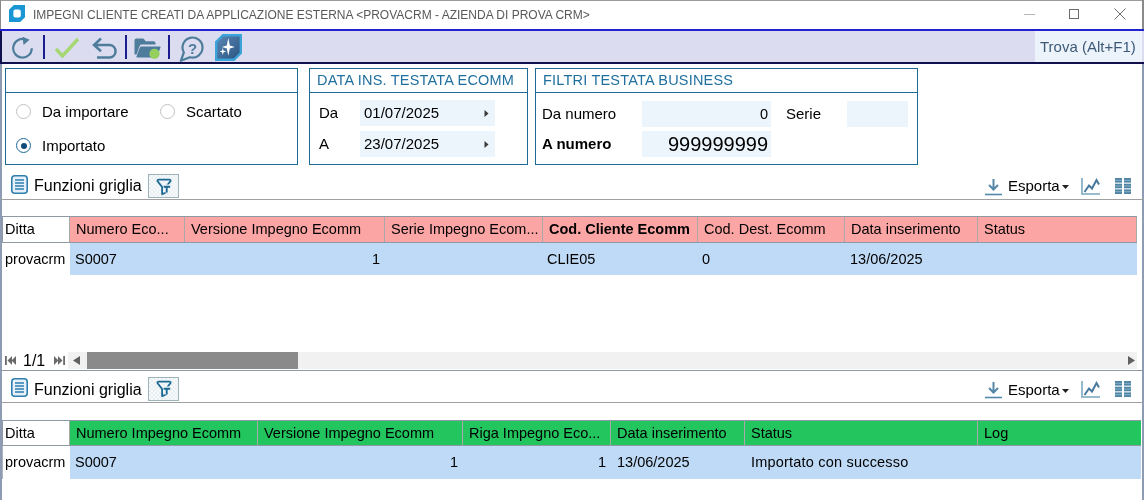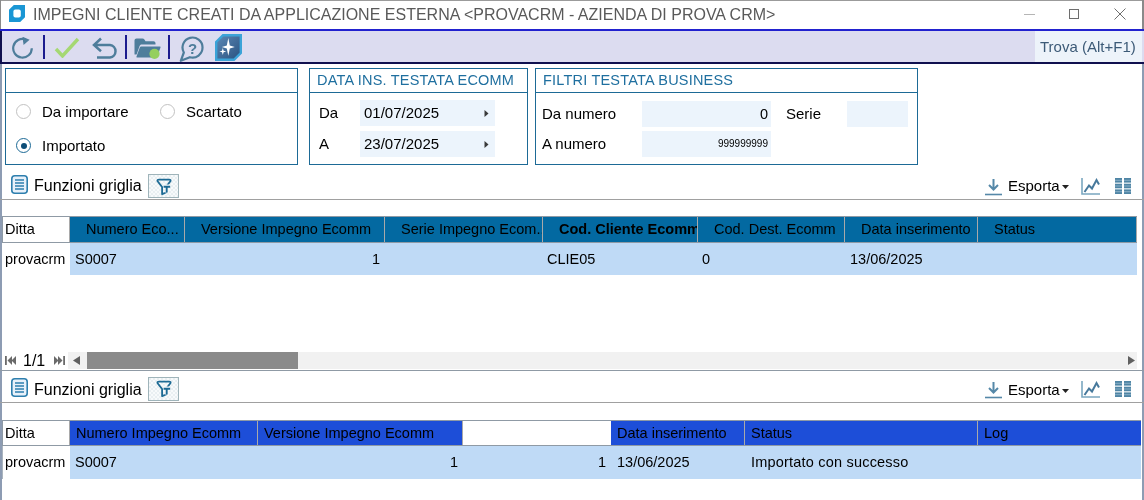--- a/index.html
+++ b/index.html
@@ -3,44 +3,44 @@
 <meta charset="utf-8">
 <style>
 * { margin:0; padding:0; box-sizing:border-box; }
 html,body { width:1144px; height:500px; overflow:hidden; }
 #win { position:relative; width:1144px; height:500px; background:#fff;
   font-family:"Liberation Sans", sans-serif; }
 .abs { position:absolute; }
 .grptit { color:#1f6f9f; font-size:14.5px; letter-spacing:0.2px; }
 .lbl { color:#000; font-size:15px; }
 .inp { background:#ecf4fc; position:absolute; }
-.hdrcell { position:absolute; top:217px; height:25px; background:#0369a1;
+.hdrcell { position:absolute; top:217px; height:25px; background:#fca5a5;
   border-right:1px solid #a9a9a9; font-size:14.5px; color:#000;
-  line-height:25px; padding-left:16px; white-space:nowrap; overflow:hidden; }
-.hdrcell2 { position:absolute; top:421px; height:24px; background:#1d4ed8;
+  line-height:25px; padding-left:6px; white-space:nowrap; overflow:hidden; }
+.hdrcell2 { position:absolute; top:421px; height:24px; background:#22c55e;
   border-right:1px solid #a9a9a9; font-size:14.5px; color:#000;
   line-height:24px; padding-left:6px; white-space:nowrap; overflow:hidden; }
 .cell { position:absolute; font-size:14.5px; color:#000; line-height:32px;
   white-space:nowrap; }
 </style>
 </head>
 <body>
 <div id="win">
 
 <div class="abs" style="left:0;top:0;width:1144px;height:1px;background:#9b9b9b;"></div>
 <div class="abs" style="left:0;top:0;width:1px;height:30px;background:#8a8a8a;"></div>
 <div class="abs" style="right:0;top:0;width:2px;height:30px;background:#8a8a8a;"></div>
 <div class="abs" style="left:0;top:30px;width:2px;height:470px;background:#8d9cb3;"></div>
 <div class="abs" style="right:0;top:30px;width:2px;height:470px;background:#8d9cb3;"></div>
 
 <svg class="abs" style="left:9px;top:5px;" width="16" height="17" viewBox="0 0 16 17">
   <path d="M4.8 0 L16 0 L16 12.2 L11.2 17 L0 17 L0 4.8 Z" fill="#1a96d4"></path>
   <rect x="4.4" y="4.6" width="7.4" height="8" rx="2" fill="#ffffff"></rect>
 </svg>
-<div class="abs" style="left:33px;top:0;height:29px;line-height:30px;font-size:16px;color:#595959;letter-spacing:0px;">IMPEGNI CLIENTE CREATI DA APPLICAZIONE ESTERNA &lt;PROVACRM - AZIENDA DI PROVA CRM&gt;</div>
+<div class="abs" style="left:33px;top:0;height:29px;line-height:30px;font-size:12px;color:#595959;letter-spacing:0px;">IMPEGNI CLIENTE CREATI DA APPLICAZIONE ESTERNA &lt;PROVACRM - AZIENDA DI PROVA CRM&gt;</div>
 <div class="abs" style="left:1024px;top:14px;width:11px;height:1px;background:#b5b5b5;"></div>
 <div class="abs" style="left:1069px;top:9px;width:10px;height:10px;border:1px solid #6e6e6e;"></div>
 <svg class="abs" style="left:1114px;top:8px;" width="12" height="12" viewBox="0 0 12 12">
   <path d="M0.5 0.5 L11.5 11.5 M11.5 0.5 L0.5 11.5" stroke="#6e6e6e" stroke-width="1"></path>
 </svg>
 
 <div class="abs" style="left:0;top:29px;width:1144px;height:2px;background:#2222cf;"></div>
 
 <div class="abs" style="left:0;top:31px;width:1144px;height:31px;background:#dcdcf0;"></div>
 <div class="abs" style="left:0;top:62px;width:1144px;height:2px;background:#10104f;"></div>
@@ -118,23 +118,23 @@
     </svg>
 
 <div class="abs" style="left:535px;top:68px;width:383px;height:97px;border:1px solid #1d6a96;"></div>
 <div class="abs" style="left:535px;top:92px;width:383px;height:1px;background:#1d6a96;"></div>
 <div class="abs grptit" style="left:543px;top:68px;height:24px;line-height:25px;">FILTRI TESTATA BUSINESS</div>
 <div class="abs lbl" style="left:542px;top:101px;height:26px;line-height:26px;">Da numero</div>
 <div class="inp" style="left:642px;top:101px;width:129px;height:26px;"></div>
 <div class="abs" style="left:642px;top:101px;width:126px;height:26px;line-height:26px;font-size:14.5px;color:#000;text-align:right;">0</div>
 <div class="abs lbl" style="left:786px;top:101px;height:26px;line-height:26px;">Serie</div>
 <div class="inp" style="left:847px;top:101px;width:61px;height:26px;"></div>
-<div class="abs lbl" style="left:542px;top:131px;height:26px;line-height:26px;">A numero</div>
+<div class="abs lbl" style="left:542px;top:131px;height:26px;line-height:26px;font-weight:bold;">A numero</div>
 <div class="inp" style="left:642px;top:131px;width:129px;height:26px;"></div>
-<div class="abs" style="left:642px;top:131px;width:126px;height:26px;line-height:26px;font-size:10px;color:#000;text-align:right;">999999999</div>
+<div class="abs" style="left:642px;top:131px;width:126px;height:26px;line-height:26px;font-size:20px;color:#000;text-align:right;">999999999</div>
 
 <div class="abs" style="left:0;top:199px;width:1144px;height:1px;background:#a0a0a0;"></div>
 <svg class="abs" style="left:11px;top:175px;" width="17" height="19" viewBox="0 0 17 19">
   <rect x="0.8" y="0.8" width="15.4" height="17.4" rx="3" fill="#e8f1fa" stroke="#2e7fae" stroke-width="1.6"></rect>
   <path d="M4 5 L13 5 M4 8 L13 8 M4 11 L13 11 M4 14 L13 14" stroke="#2e7fae" stroke-width="1.4"></path>
 </svg>
 <div class="abs" style="left:34px;top:173px;height:25px;line-height:25px;font-size:16px;color:#000;">Funzioni griglia</div>
 <div class="abs" style="left:148px;top:174px;width:31px;height:24px;border:1px solid #9fb4ba;background:
   conic-gradient(#f7fafb 90deg,#e9eff2 90deg 180deg,#f7fafb 180deg 270deg,#e9eff2 270deg) 0 0/4px 4px;"></div>
 <svg class="abs" style="left:155px;top:178px;" width="18" height="18" viewBox="0 0 18 18">
@@ -251,20 +251,21 @@
     <path d="M0 2.3 L7 2.3 M9 2.3 L16 2.3 M0 8 L7 8 M9 8 L16 8 M0 13.7 L7 13.7 M9 13.7 L16 13.7"></path>
   </g>
 </svg>
 
 <div class="abs" style="left:2px;top:420px;width:1139px;height:1px;background:#8f9aa5;"></div>
 <div class="abs" style="left:2px;top:445px;width:1139px;height:1px;background:#8f9aa5;"></div>
 <div class="abs" style="left:2px;top:420px;width:1px;height:27px;background:#8f9aa5;"></div>
 <div class="hdrcell2" style="left:3px;width:67px;background:#fff;padding-left:2px;">Ditta</div>
 <div class="hdrcell2" style="left:70px;width:188px;">Numero Impegno Ecomm</div>
 <div class="hdrcell2" style="left:258px;width:205px;">Versione Impegno Ecomm</div>
+<div class="hdrcell2" style="left:463px;width:148px;">Riga Impegno Eco...</div>
 <div class="hdrcell2" style="left:611px;width:134px;">Data inserimento</div>
 <div class="hdrcell2" style="left:745px;width:233px;">Status</div>
 <div class="hdrcell2" style="left:978px;width:163px;border-right:none;">Log</div>
 
 <div class="abs" style="left:2px;top:446px;width:1px;height:33px;background:#aab4be;"></div>
 
 <div class="abs" style="left:3px;top:446px;width:67px;height:33px;background:#fff;"></div>
 <div class="abs" style="left:70px;top:446px;width:1071px;height:33px;background:#bfdaf6;"></div>
 <div class="cell" style="left:5px;top:446px;">provacrm</div>
 <div class="cell" style="left:75px;top:446px;">S0007</div>

